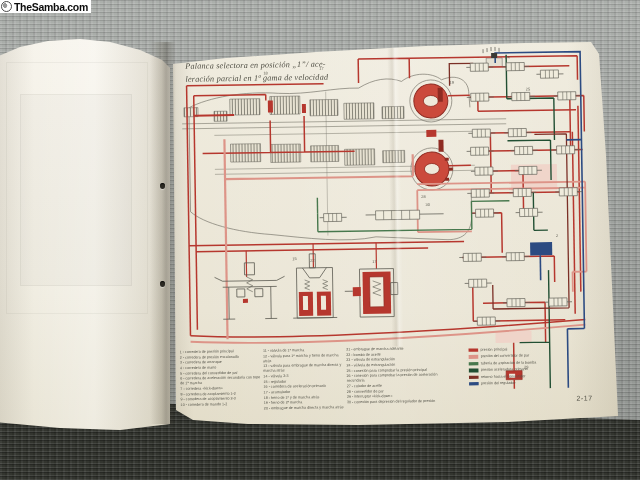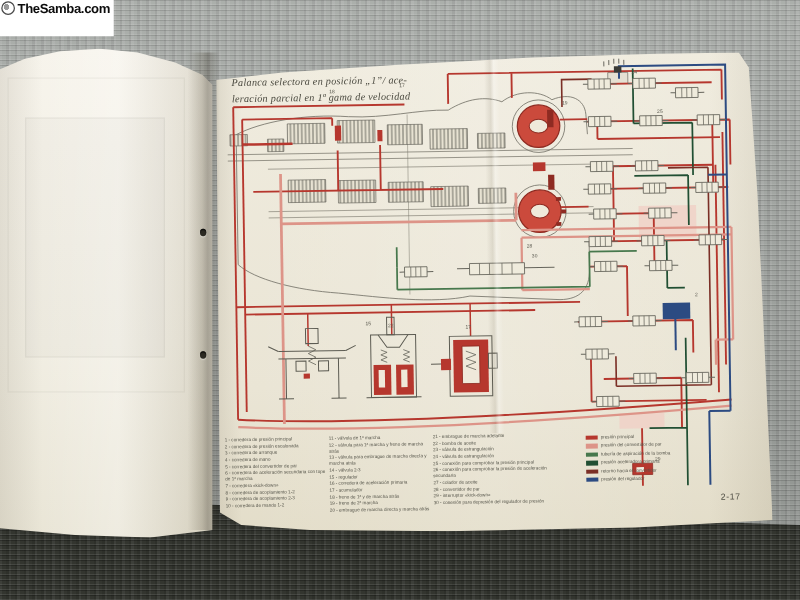--- a/index.html
+++ b/index.html
@@ -49,21 +49,21 @@
   .sw{display:inline-block;width:12px;height:4.4px;margin-right:3px;flex:none;}
   .sl{white-space:nowrap;}
   .pagenum{position:absolute;left:398px;top:351px;font-size:7px;color:#504f45;letter-spacing:.5px;}
   .hole{position:absolute;width:5px;height:6px;border-radius:50%;background:#2c2a23;
     box-shadow:0 1px 1px rgba(255,255,255,.4), inset 0 1px 1px rgba(0,0,0,.8);}
   .h1{left:160px;top:183px;}
   .h2{left:160px;top:281px;}
   .spine{position:absolute;left:150px;top:42px;width:26px;height:382px;pointer-events:none;
     background:linear-gradient(90deg, rgba(0,0,0,0), rgba(85,78,60,.22) 45%, rgba(60,54,42,.30) 62%, rgba(0,0,0,0));}
   .watermark{position:absolute;left:0;top:0;height:13px;background:#fff;display:flex;align-items:center;
-    padding:0 3px 16px 1px;}
+    padding:0 3px 0 1px;}
   .wm-logo{display:inline-block;width:9px;height:9px;border-radius:50%;border:1.6px solid #4a4a4a;
     background:radial-gradient(circle at 35% 40%, #9a9a9a 0 28%, #fff 30%);margin-right:2px;flex:none;}
   .wm-text{font-size:10.5px;font-weight:bold;color:#0c0c0c;letter-spacing:-.3px;white-space:nowrap;}
 </style>
 </head>
 <body>
 
 <div class="photo">
   <div class="table-dark"></div>
 

